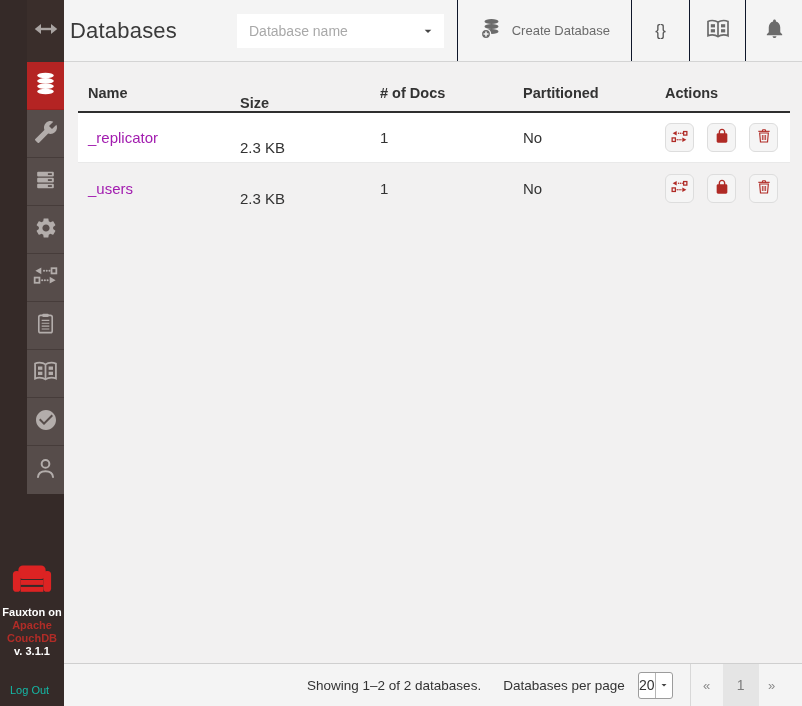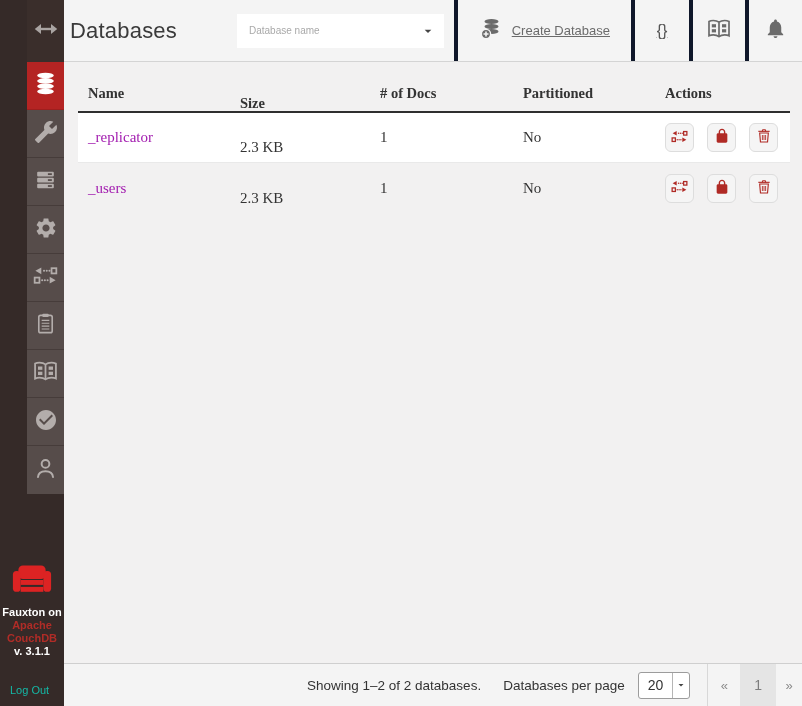--- a/index.html
+++ b/index.html
@@ -20,51 +20,51 @@
   .logo-line.red { color:#b02c27; }
   .logout { display:block; color:#14b8a6; font-size:11px; padding:0 0 10px 10px; cursor:pointer; text-decoration:none; }
 
   
   .main { flex:1; display:flex; flex-direction:column; background:#f2f1f1; min-width:0; }
 
   
   .topbar { height:62px; flex:0 0 62px; background:#f4f4f4; border-bottom:1px solid #d4d4d4; display:flex; align-items:stretch; }
   .page-title { align-self:center; font-size:22px; font-weight:500; color:#3a3a3a; padding-left:6px; letter-spacing:.2px; }
   .searchbox { align-self:center; margin-left:60px; width:207px; height:34px; background:#fff; display:flex; align-items:center; padding:0 8px 0 12px; }
-  .searchbox input { flex:1; border:none; outline:none; background:transparent; font-size:10px; color:#a16207; font-family:"Liberation Sans",sans-serif; min-width:0; }
+  .searchbox input { flex:1; border:none; outline:none; background:transparent; font-size:14px; color:#a16207; font-family:"Liberation Sans",sans-serif; min-width:0; }
   .searchbox input::placeholder { color:#a9a9a9; }
   .searchbox .caret { color:#444; display:flex; }
   .tb-spacer { flex:1; }
-  .tb-btn { display:flex; align-items:center; justify-content:center; border-left:4px solid #0f172a; color:#666; cursor:pointer;text-decoration:underline; }
+  .tb-btn { display:flex; align-items:center; justify-content:center; border-left:1px solid #0f172a; color:#666; cursor:pointer; }
   .tb-create { padding:0 21px; gap:9px; font-size:13px; color:#6b6b6b; }
   .tb-json { width:58px; font-size:16px; color:#555; }
   .tb-book { width:56px; }
   .tb-bell { width:57px; color:#6b6b6b; }
 
   
-  .content { flex:1; overflow:hidden;font-family:Liberation Serif, serif; }
+  .content { flex:1; overflow:hidden; }
   .db-table { margin:13px 12px 0 14px; }
   .thead { display:flex; align-items:center; height:38px; border-bottom:2px solid #2f2f2f; font-weight:bold; font-size:14.5px; color:#333; }
   .col { padding-left:10px; }
   .col-name { width:152px; flex:0 0 152px; }
   .col-size { width:140px; flex:0 0 140px;margin-top:20px; }
   .col-docs { width:143px; flex:0 0 143px; }
   .col-part { width:142px; flex:0 0 142px; }
   .col-actions { flex:1; }
   .trow { display:flex; align-items:center; height:50px; font-size:15px; color:#333; }
   .trow.odd { background:#fff; border-bottom:1px solid #e9e9e9; }
   .db-link { color:#a21caf; text-decoration:none; cursor:pointer; }
   .actions-group { display:flex; gap:13px; padding-left:10px; }
   .action-btn { width:29px; height:29px; border:1px solid #ddd; border-radius:6px; background:#f5f5f5; display:flex; align-items:center; justify-content:center; color:#b02a25; cursor:pointer; }
 
   
   .footer { height:43px; flex:0 0 43px; background:#f4f4f4; border-top:1px solid #cfcfcf; display:flex; align-items:center; font-size:13.5px; color:#333;padding-left:15px; }
   .showing { margin-left:228px; white-space:nowrap; }
   .perpage-label { margin-left:22px; white-space:nowrap; }
-  .select { margin-left:13px; width:53px; height:27px; background:#fff; border:1px solid #9c9c9c; border-radius:3px; display:flex; align-items:stretch; cursor:pointer; }
+  .select { margin-left:13px; width:35px; height:27px; background:#fff; border:1px solid #9c9c9c; border-radius:3px; display:flex; align-items:stretch; cursor:pointer; }
   .select-value { flex:1; display:flex; align-items:center; justify-content:center; font-size:14px; color:#333; }
   .select-caret { width:17px; border-left:1px solid #b5b5b5; display:flex; align-items:center; justify-content:center; color:#444; }
   .pg-divider { margin-left:17px; width:1px; align-self:stretch; background:#d8d8d8; }
   .page-prev, .page-next { width:32px; text-align:center; color:#8a8a8a; font-size:13px; cursor:pointer; text-decoration:none; }
   .page-current { width:36px; height:100%; background:#e5e5e5; color:#7d7d7d; display:flex; align-items:center; justify-content:center; font-size:14px; cursor:pointer; }
   .page-next { width:26px; }
 </style>
 </head>
 <body>
 

